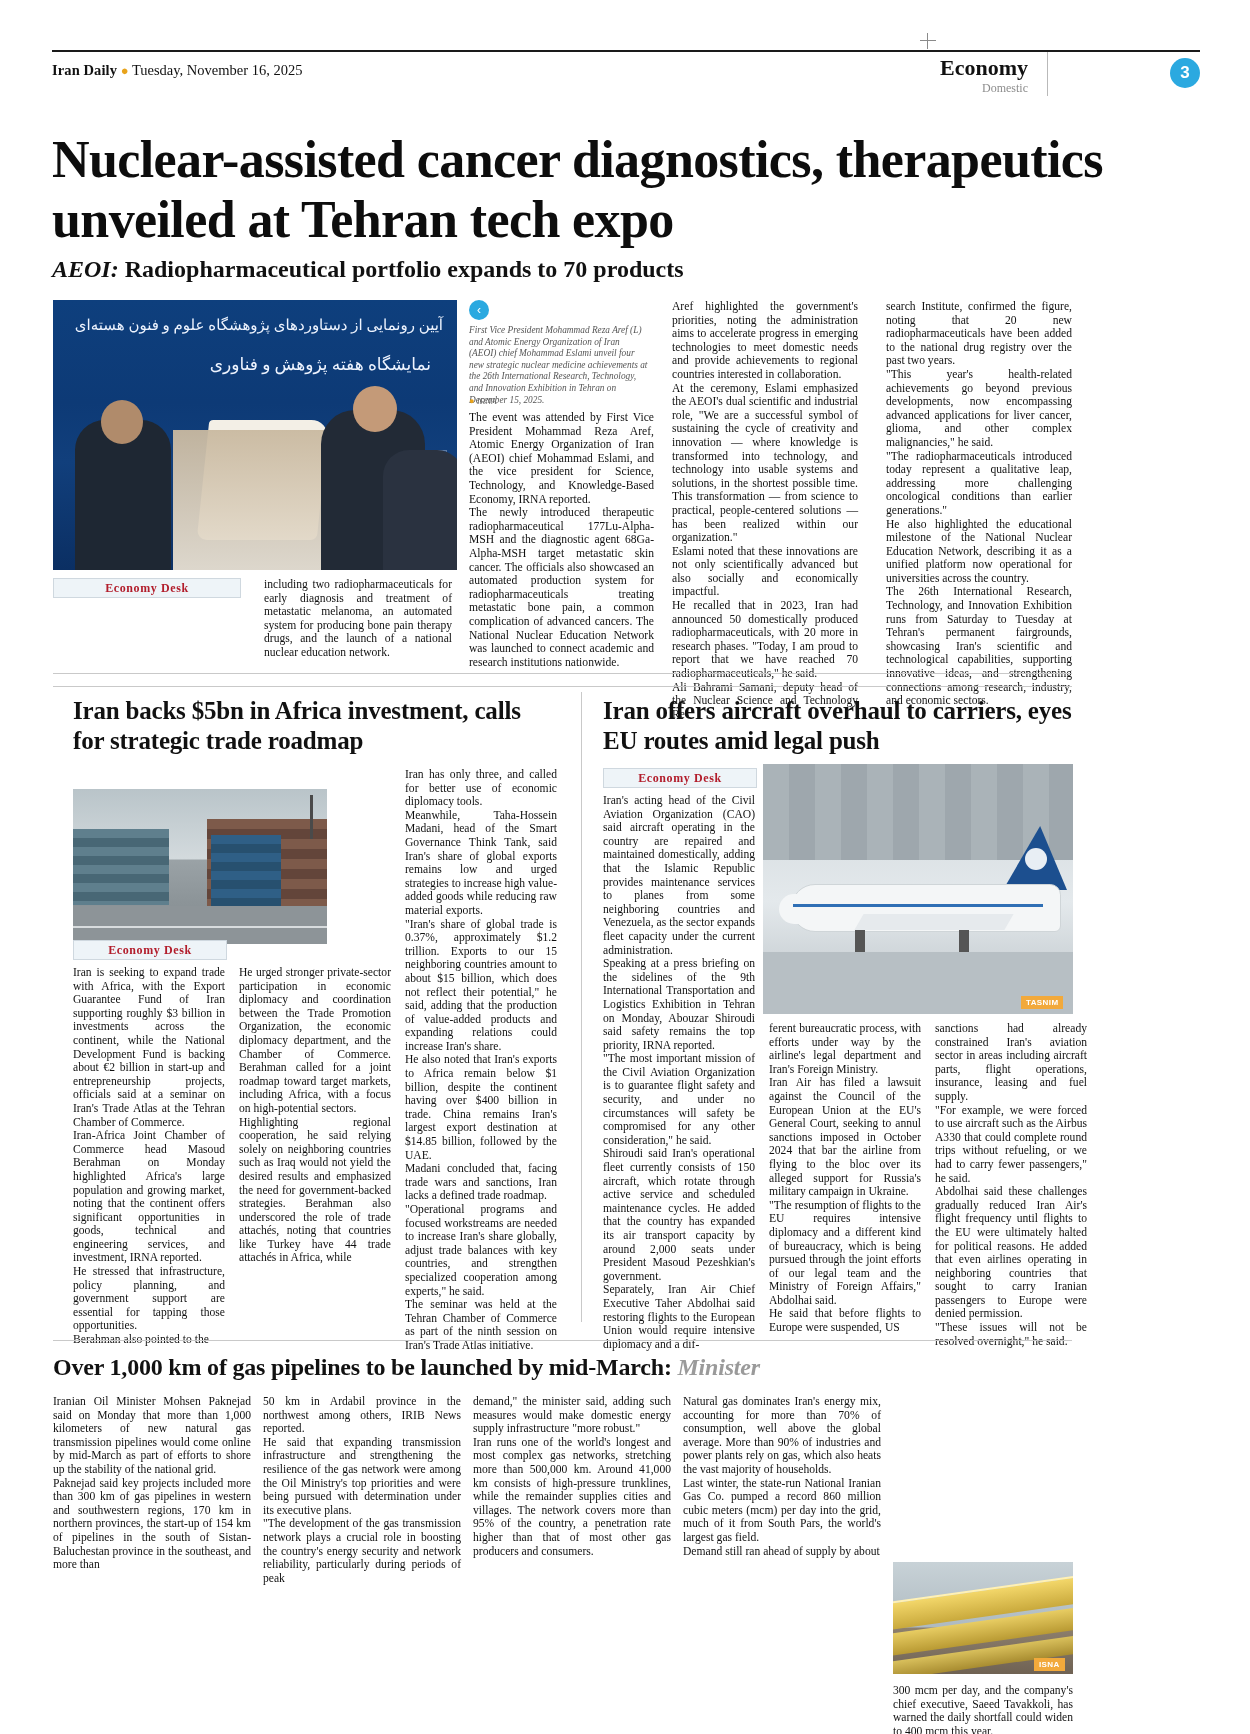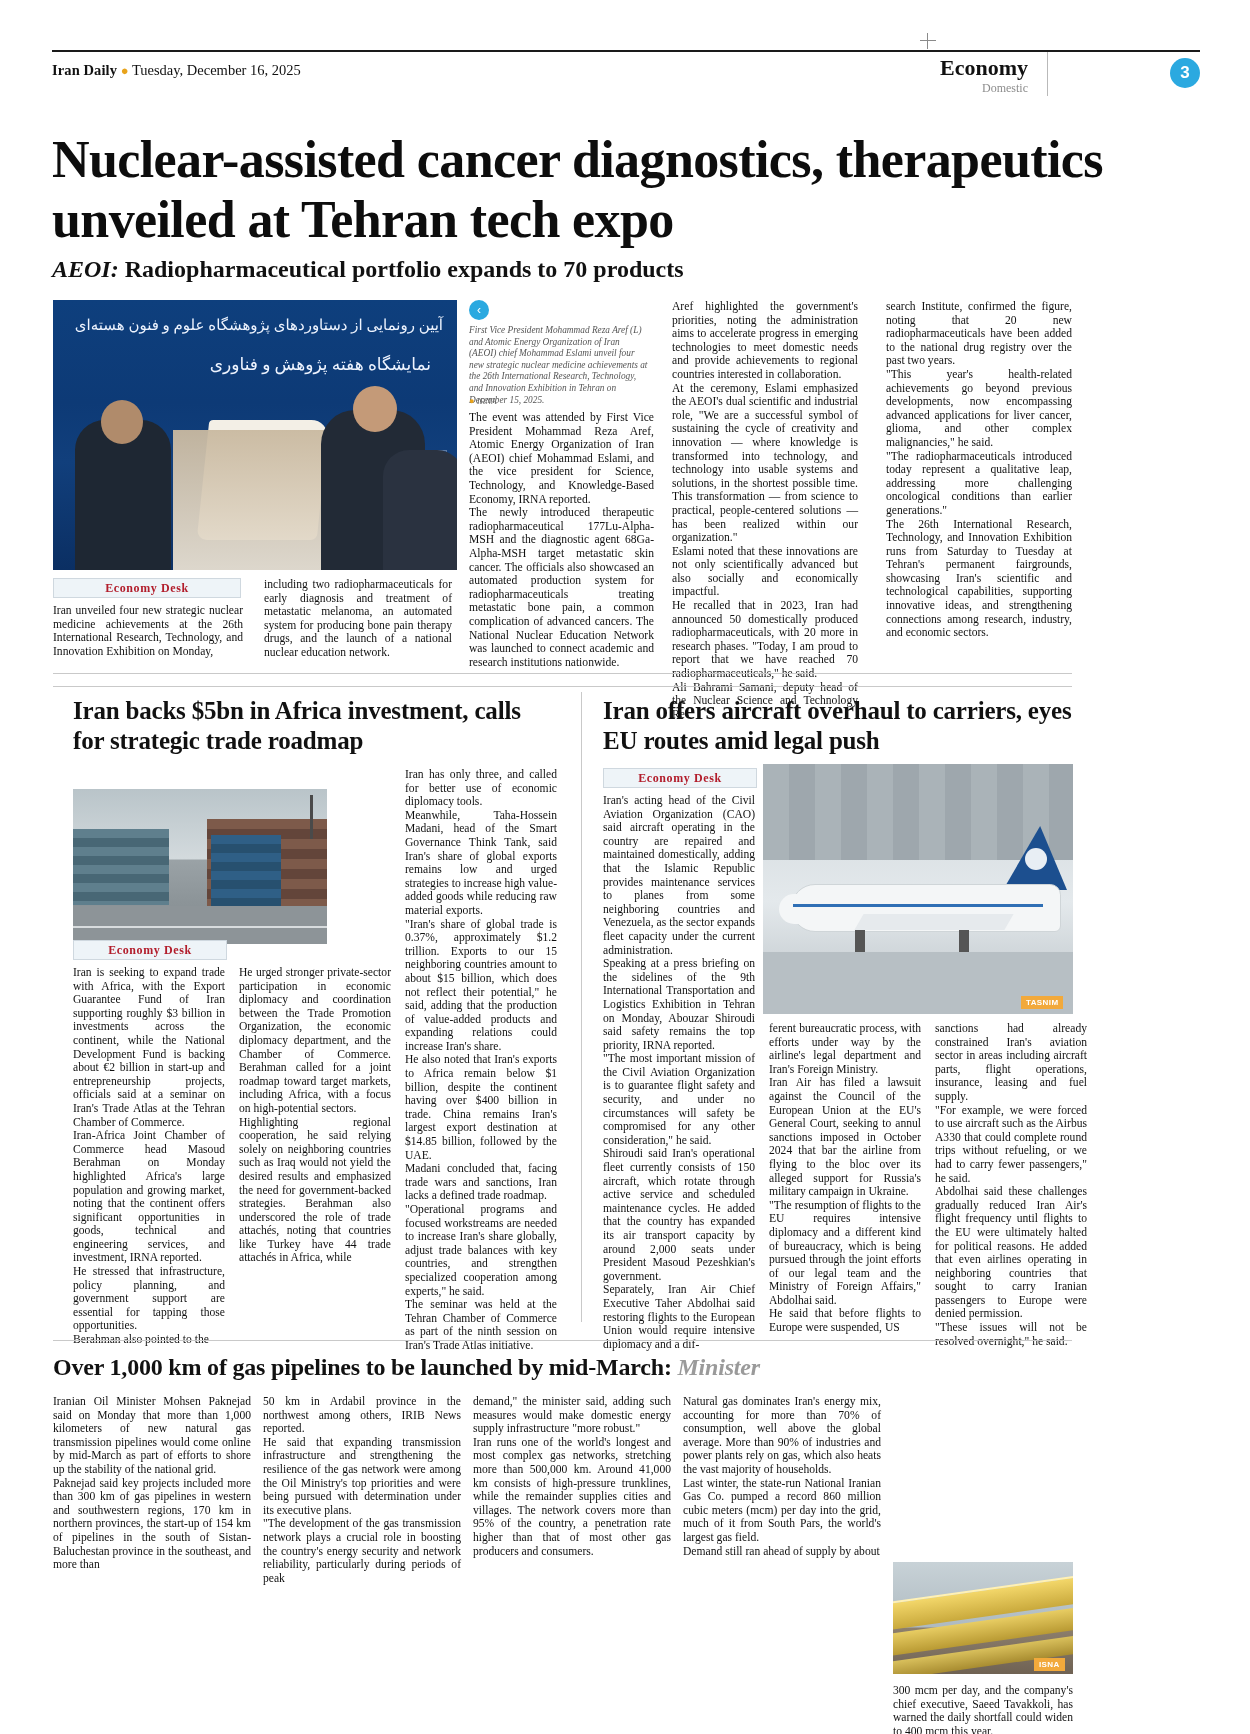--- a/index.html
+++ b/index.html
@@ -98,21 +98,21 @@
 
 <div class="page">
 
   <div class="crop-mark"></div>
 
   <div class="head-rule-top"></div>
   <div class="head">
     <div class="head-left">
       <span class="brand">Iran Daily</span>
       <span class="bullet">●</span>
-      <span>Tuesday, December 16, 2025</span>
+      <span>Tuesday, November 16, 2025</span>
     </div>
     <div class="head-right">
       <div class="sec">Economy</div>
       <div class="sub">Domestic</div>
     </div>
     <div class="head-vrule"></div>
     <div class="pagenum">3</div>
   </div>
 
   <div class="headline">Nuclear-assisted cancer diagnostics, therapeutics unveiled at Tehran tech expo</div>
@@ -137,41 +137,39 @@
   </div>
   <div class="caret-btn">‹</div>
   <div class="photo-caption">First Vice President Mohammad Reza Aref (L) and Atomic Energy Organization of Iran (AEOI) chief Mohammad Eslami unveil four new strategic nuclear medicine achievements at the 26th International Research, Technology, and Innovation Exhibition in Tehran on December 15, 2025.</div>
   <div class="credit-irna">
     <span class="dot">●</span>
     <span>IRNA</span>
   </div>
 
   <div class="desk-badge" style="left:53px;top:578px;width:186px;height:18px;line-height:18px;">Economy  Desk</div>
 
-  <div class="col" style="left:53px;top:604px;width:190px;">
-    <p>Iran unveiled four new strategic nuclear medicine achievements at the 26th International Research, Technology, and Innovation Exhibition on Monday,</p>
-  </div>
   <div class="col" style="left:264px;top:578px;width:188px;">
     <p>including two radiopharmaceuticals for early diagnosis and treatment of metastatic melanoma, an automated system for producing bone pain therapy drugs, and the launch of a national nuclear education network.</p>
   </div>
   <div class="col" style="left:469px;top:411px;width:185px;">
     <p>The event was attended by First Vice President Mohammad Reza Aref, Atomic Energy Organization of Iran (AEOI) chief Mohammad Eslami, and the vice president for Science, Technology, and Knowledge-Based Economy, IRNA reported.</p>
     <p>The newly introduced therapeutic radiopharmaceutical 177Lu-Alpha-MSH and the diagnostic agent 68Ga-Alpha-MSH target metastatic skin cancer. The officials also showcased an automated production system for radiopharmaceuticals treating metastatic bone pain, a common complication of advanced cancers. The National Nuclear Education Network was launched to connect academic and research institutions nationwide.</p>
   </div>
   <div class="col" style="left:672px;top:300px;width:186px;">
     <p>Aref highlighted the government's priorities, noting the administration aims to accelerate progress in emerging technologies to meet domestic needs and provide achievements to regional countries interested in collaboration.</p>
     <p>At the ceremony, Eslami emphasized the AEOI's dual scientific and industrial role, "We are a successful symbol of sustaining the cycle of creativity and innovation — where knowledge is transformed into technology, and technology into usable systems and solutions, in the shortest possible time. This transformation — from science to practical, people-centered solutions — has been realized within our organization."</p>
     <p>Eslami noted that these innovations are not only scientifically advanced but also socially and economically impactful.</p>
     <p>He recalled that in 2023, Iran had announced 50 domestically produced radiopharmaceuticals, with 20 more in research phases. "Today, I am proud to report that we have reached 70 radiopharmaceuticals," he said.</p>
     <p>Ali Bahrami Samani, deputy head of the Nuclear Science and Technology Re-</p>
   </div>
   <div class="col" style="left:886px;top:300px;width:186px;">
     <p>search Institute, confirmed the figure, noting that 20 new radiopharmaceuticals have been added to the national drug registry over the past two years.</p>
     <p>"This year's health-related achievements go beyond previous developments, now encompassing advanced applications for liver cancer, glioma, and other complex malignancies," he said.</p>
     <p>"The radiopharmaceuticals introduced today represent a qualitative leap, addressing more challenging oncological conditions than earlier generations."</p>
+    <p>He also highlighted the educational milestone of the National Nuclear Education Network, describing it as a unified platform now operational for universities across the country.</p>
     <p>The 26th International Research, Technology, and Innovation Exhibition runs from Saturday to Tuesday at Tehran's permanent fairgrounds, showcasing Iran's scientific and technological capabilities, supporting innovative ideas, and strengthening connections among research, industry, and economic sectors.</p>
   </div>
 
   <div class="rule" style="left:53px;top:673px;width:1019px;height:1px;"></div>
 
   <div class="rule" style="left:53px;top:686px;width:1019px;height:1px;"></div>
   <div class="rule" style="left:581px;top:692px;width:1px;height:630px;"></div>
 
   <div class="sub-headline" style="left:73px;top:696px;width:470px;">Iran backs $5bn in Africa investment, calls for strategic trade roadmap</div>
 

